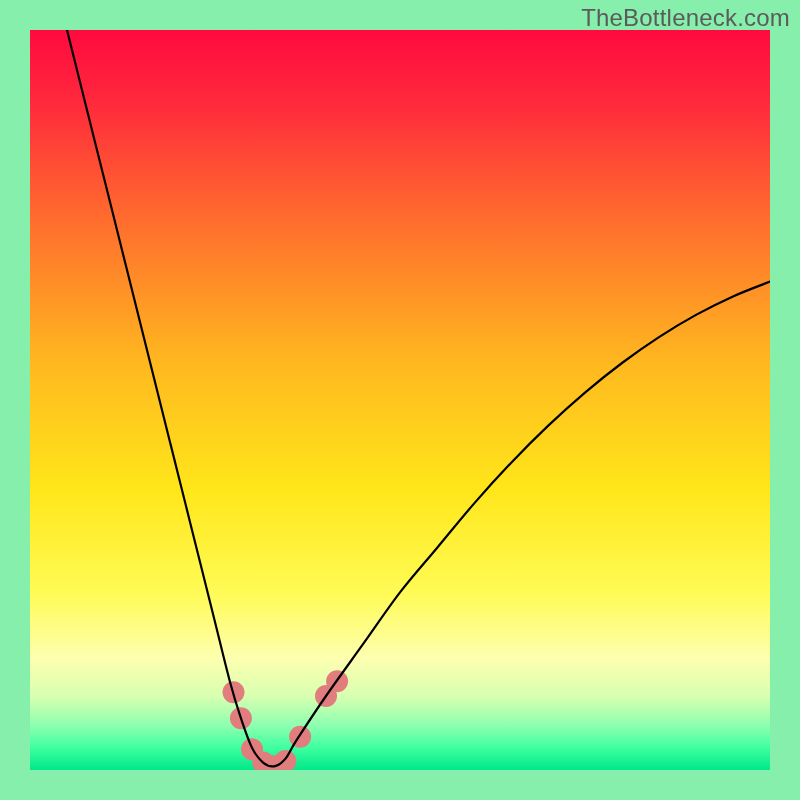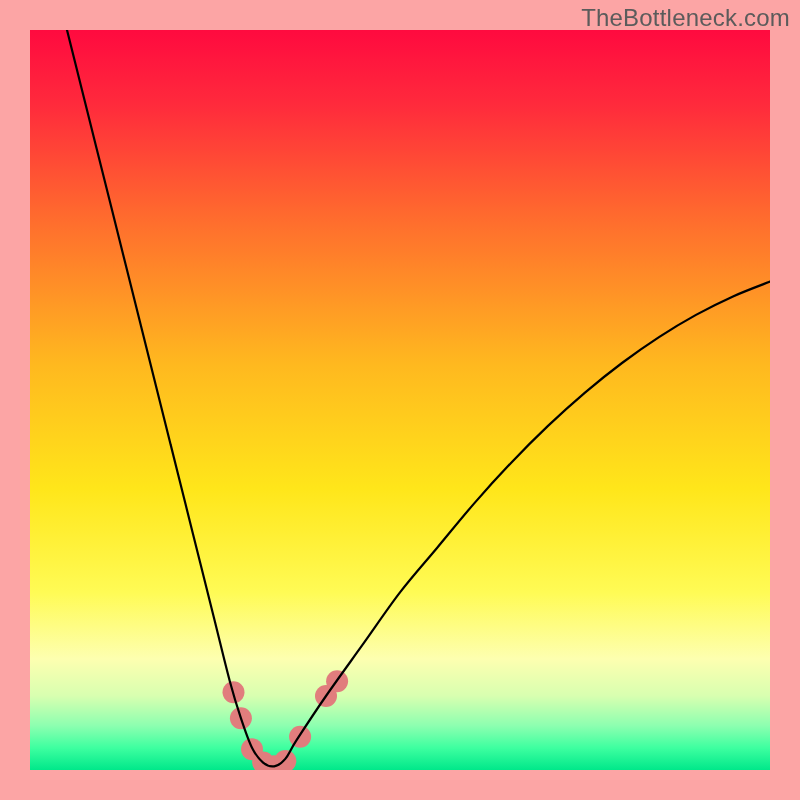--- a/index.html
+++ b/index.html
@@ -7,21 +7,21 @@
     padding: 0;
     width: 800px;
     height: 800px;
     overflow: hidden;
     background: #000;
     font-family: Arial, Helvetica, sans-serif;
   }
   .frame {
     position: absolute;
     inset: 0;
-    background: #fca5a5;
+    background: #86efac;
     text-align: center;
   }
   .plot {
     position: absolute;
     left: 30px;
     top: 30px;
     width: 740px;
     height: 740px;
     overflow: hidden;
   }

